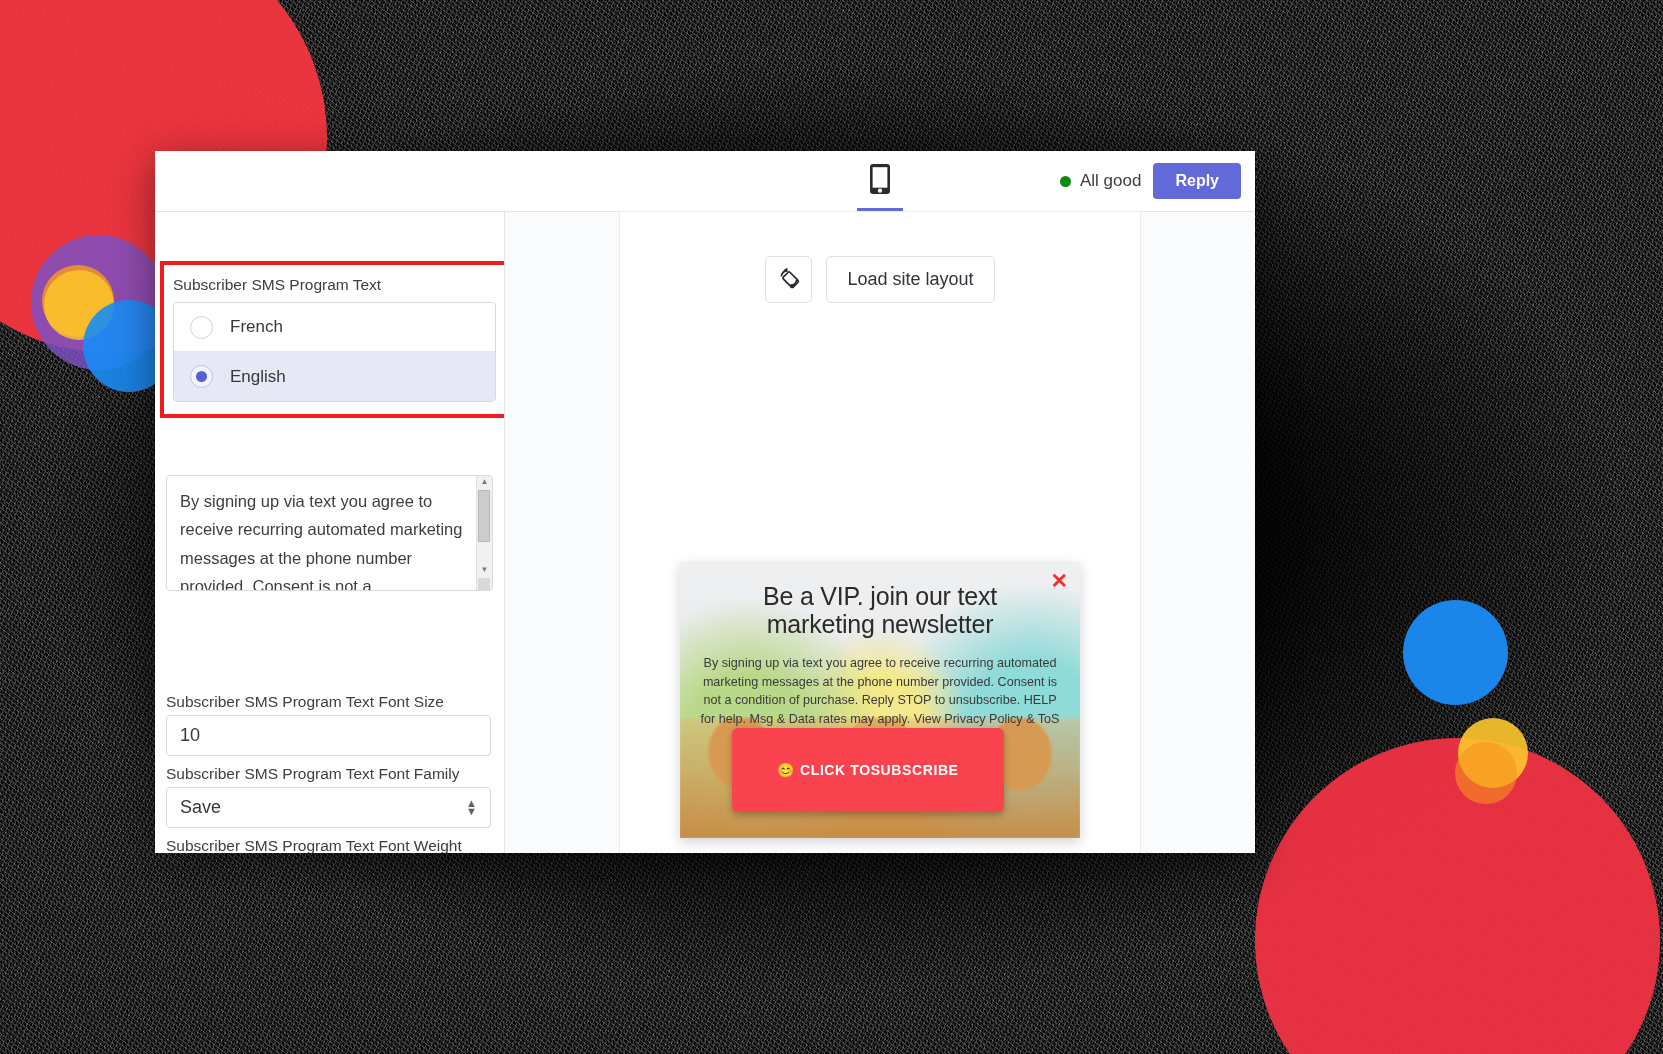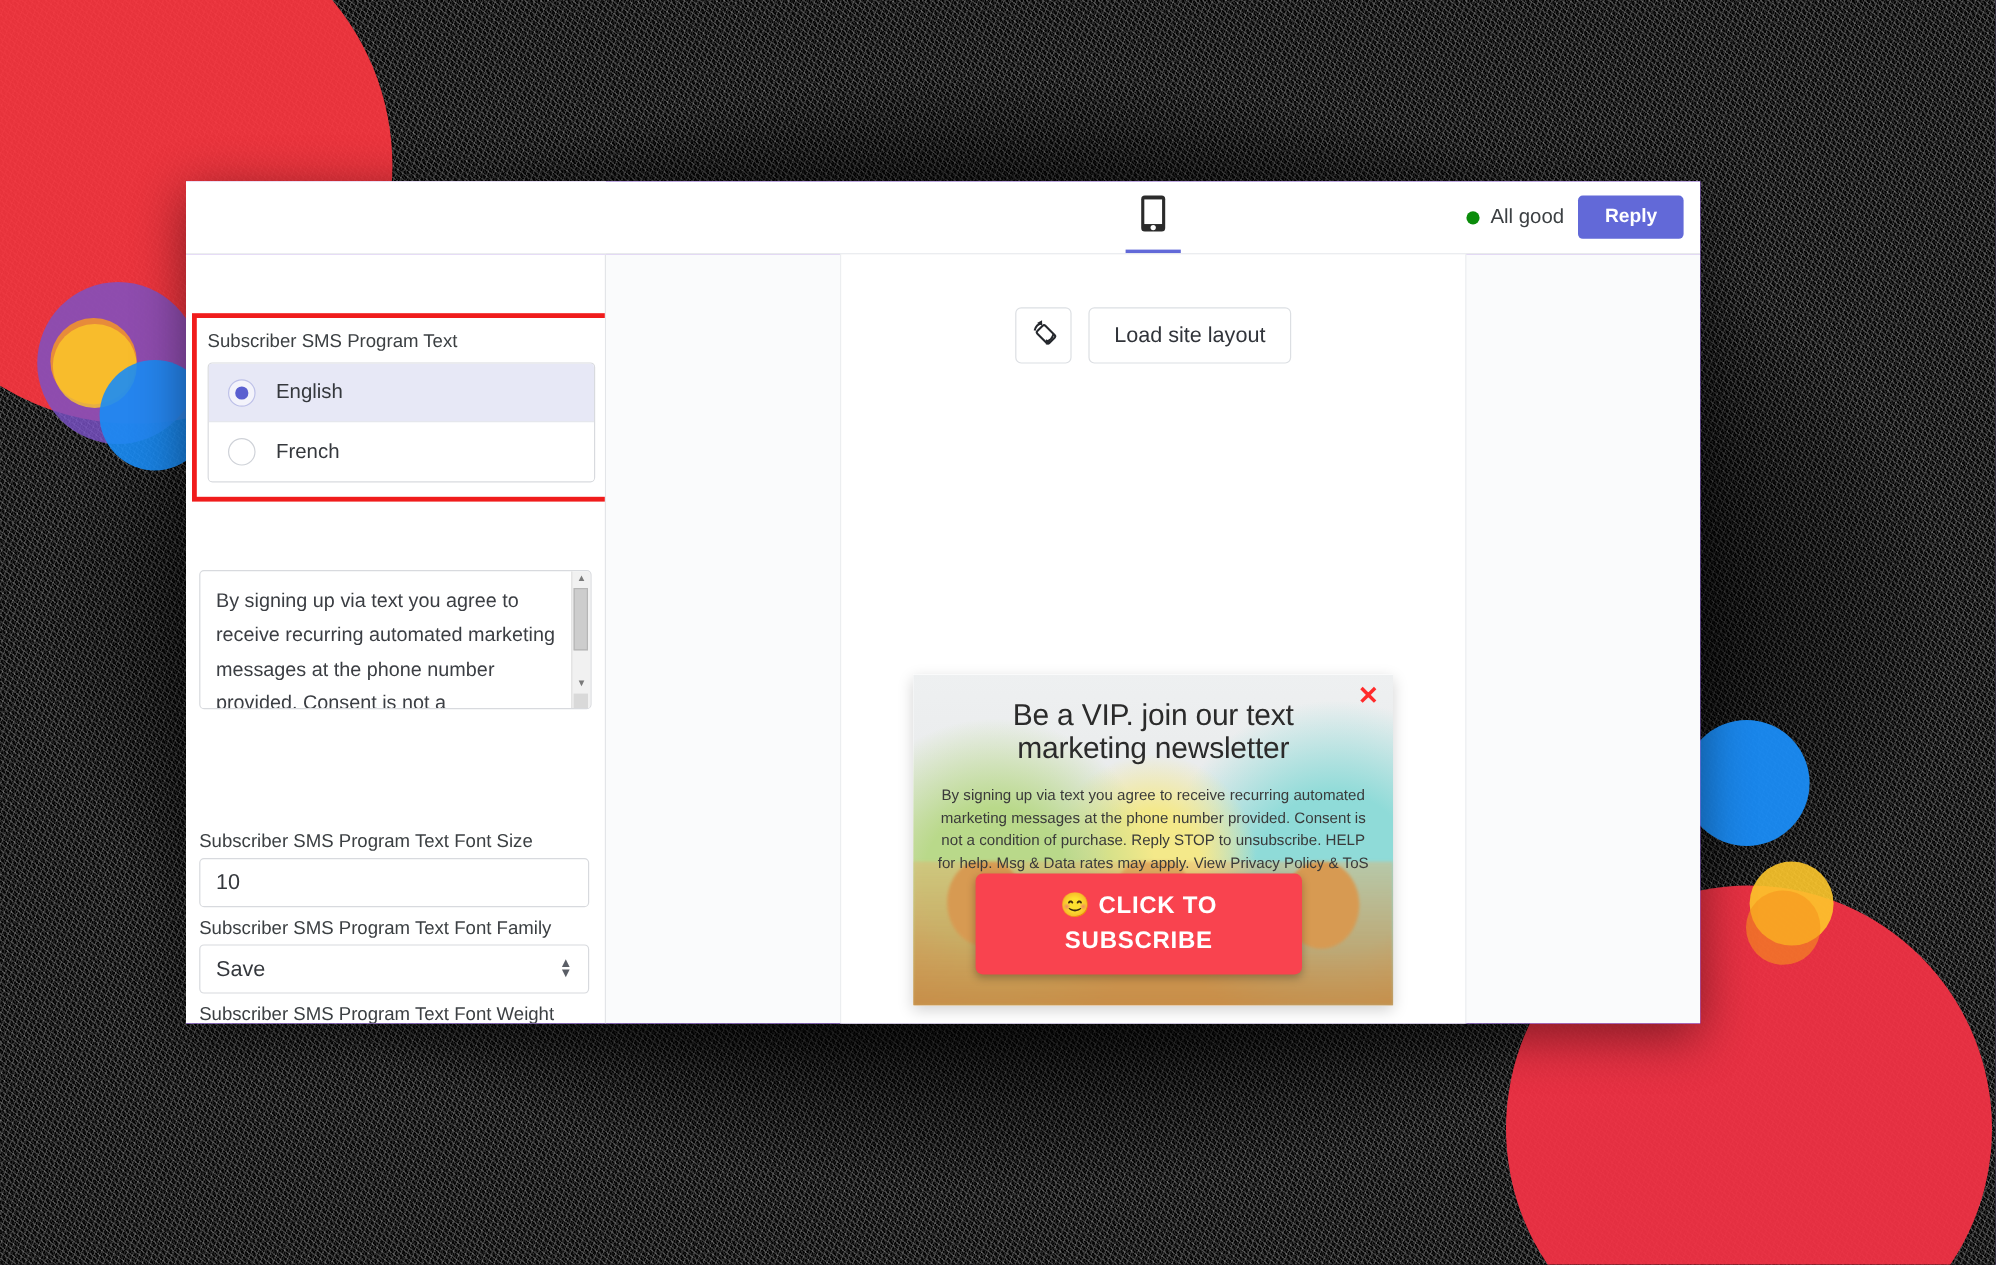--- a/index.html
+++ b/index.html
@@ -37,22 +37,22 @@
   #c-orange-tl{left:42px;top:265px;width:72px;height:72px;background:#f79626;opacity:.85;}
   #c-yellow-tl{left:44px;top:270px;width:70px;height:70px;background:#fdc829;opacity:.8;}
   #c-blue-tl{left:83px;top:300px;width:92px;height:92px;background:#1a8cf5;opacity:.9;}
   #c-blue-br{left:1403px;top:600px;width:105px;height:105px;background:#1a8cf5;opacity:.95;}
   #c-red-br{left:1255px;top:738px;width:405px;height:405px;background:#f03144;opacity:.95;}
   #c-yellow-br{left:1458px;top:718px;width:70px;height:70px;background:#fdc62b;opacity:.9;}
   #c-orange-br{left:1455px;top:742px;width:62px;height:62px;background:#f7941e;opacity:.6;}
 
   
   #window{
-    position:absolute;left:155px;top:151px;width:1262px;height:702px;
-    background:#6d28d9;
+    position:absolute;left:155px;top:151px;width:1100px;height:702px;
+    background:#eab308;
     box-shadow:0 10px 40px rgba(0,0,0,.45);
     overflow:hidden;
     display:flex;flex-direction:column;
   }
   
   #topbar{
     height:60px;flex:0 0 60px;background:#fff;border-bottom:1px solid #e3e5e8;
     display:flex;align-items:center;position:relative;
   }
   #topbar-left{width:350px;flex:0 0 350px;height:100%;background:#fff;}
@@ -186,22 +186,22 @@
     position:absolute;left:26px;right:26px;top:20px;text-align:center;
     font-size:25px;line-height:1.12;color:#2b2b2b;letter-spacing:-.2px;
   }
   #popup-terms{
     position:absolute;left:18px;right:18px;top:92px;text-align:center;
     font-size:12.6px;line-height:1.48;color:#3a3a3a;
   }
   #popup-cta{
     position:absolute;left:52px;top:166px;width:272px;height:84px;
     background:#f9434f;border-radius:6px;box-shadow:0 3px 7px rgba(0,0,0,.28);
-    display:flex;flex-direction:column;align-items:center;justify-content:center;
-    color:#fff;font-weight:bold;font-size:20px;letter-spacing:.6px;cursor:pointer;
+    display:flex;flex-direction:row;align-items:center;justify-content:center;
+    color:#fff;font-weight:bold;font-size:14px;letter-spacing:.6px;cursor:pointer;
     text-align:center;line-height:1.45;
   }
   #popup-cta .cta-line{display:block;}
 </style>
 </head>
 <body>
 
 <div id="bg">
   <div class="noise"></div>
   <div class="noise2"></div>
@@ -247,30 +247,30 @@
   </div>
 
   <div id="body-split">
 
     <div id="sidebar">
 
       <div id="lang-group-wrap">
         <div class="field-label">Subscriber SMS Program Text</div>
         <div id="lang-list">
 
+          <div class="lang-row">
+            <span class="radio"></span>
+            <span class="lang-label">French</span>
+          </div>
+
           <div class="lang-row sel">
             <span class="radio">
                 <span class="dot"></span>
               </span>
             <span class="lang-label">English</span>
-          </div>
-
-          <div class="lang-row">
-            <span class="radio"></span>
-            <span class="lang-label">French</span>
           </div>
 
 
         </div>
       </div>
 
       <div id="tcpa-area">
         <div id="tcpa-text">By signing up via text you agree to receive recurring automated marketing messages at the phone number provided. Consent is not a</div>
         <div id="tcpa-scroll">
           <span class="sc-arrow">▲</span>

